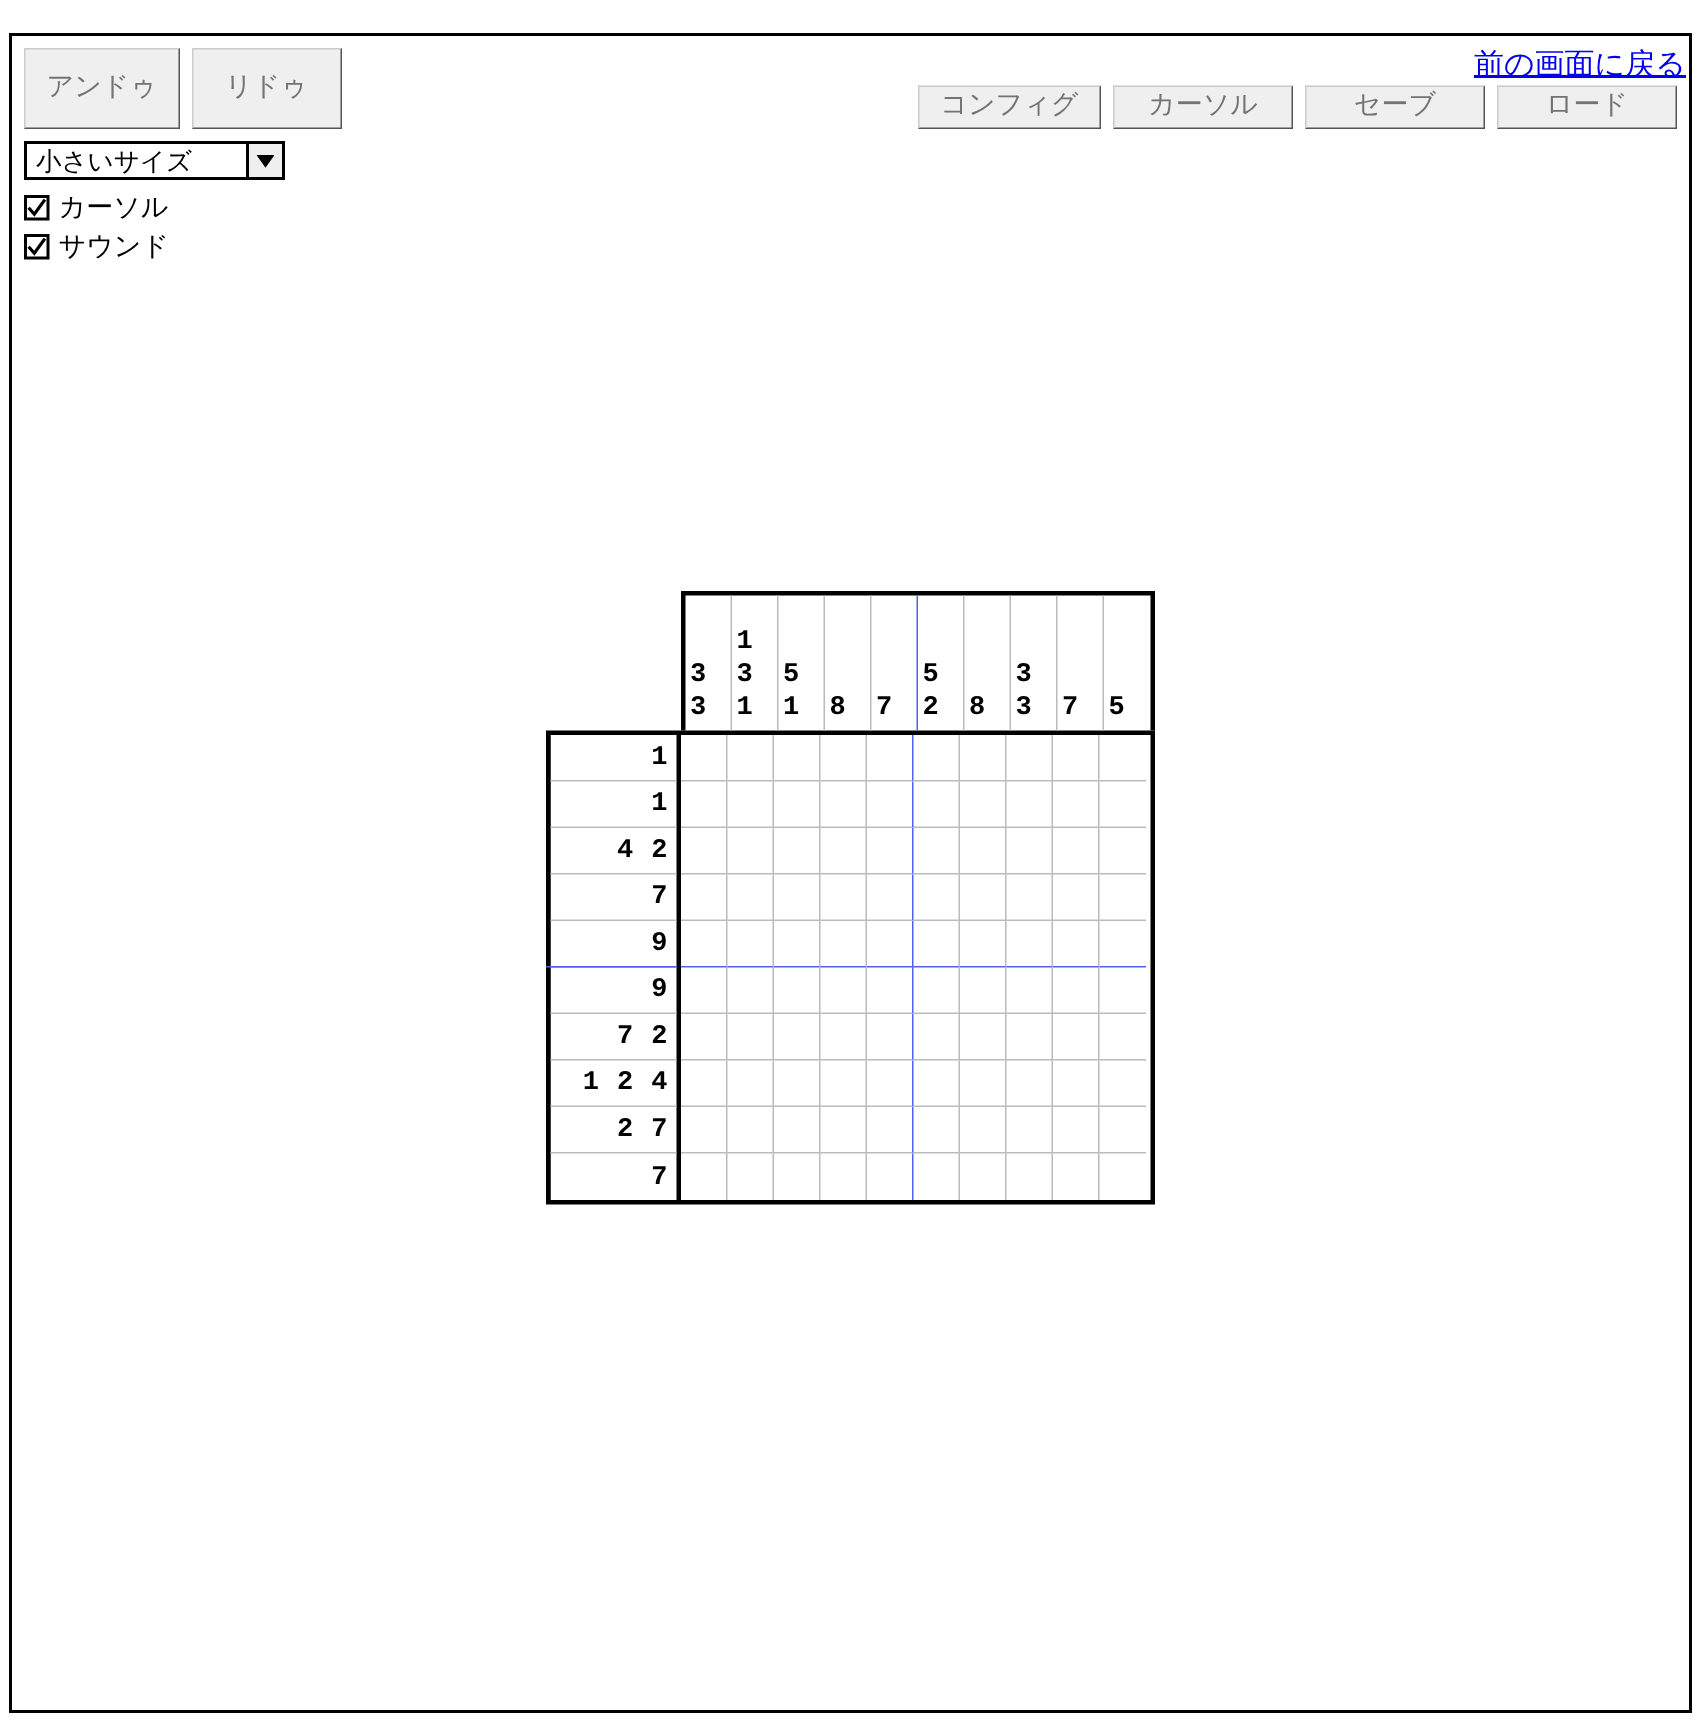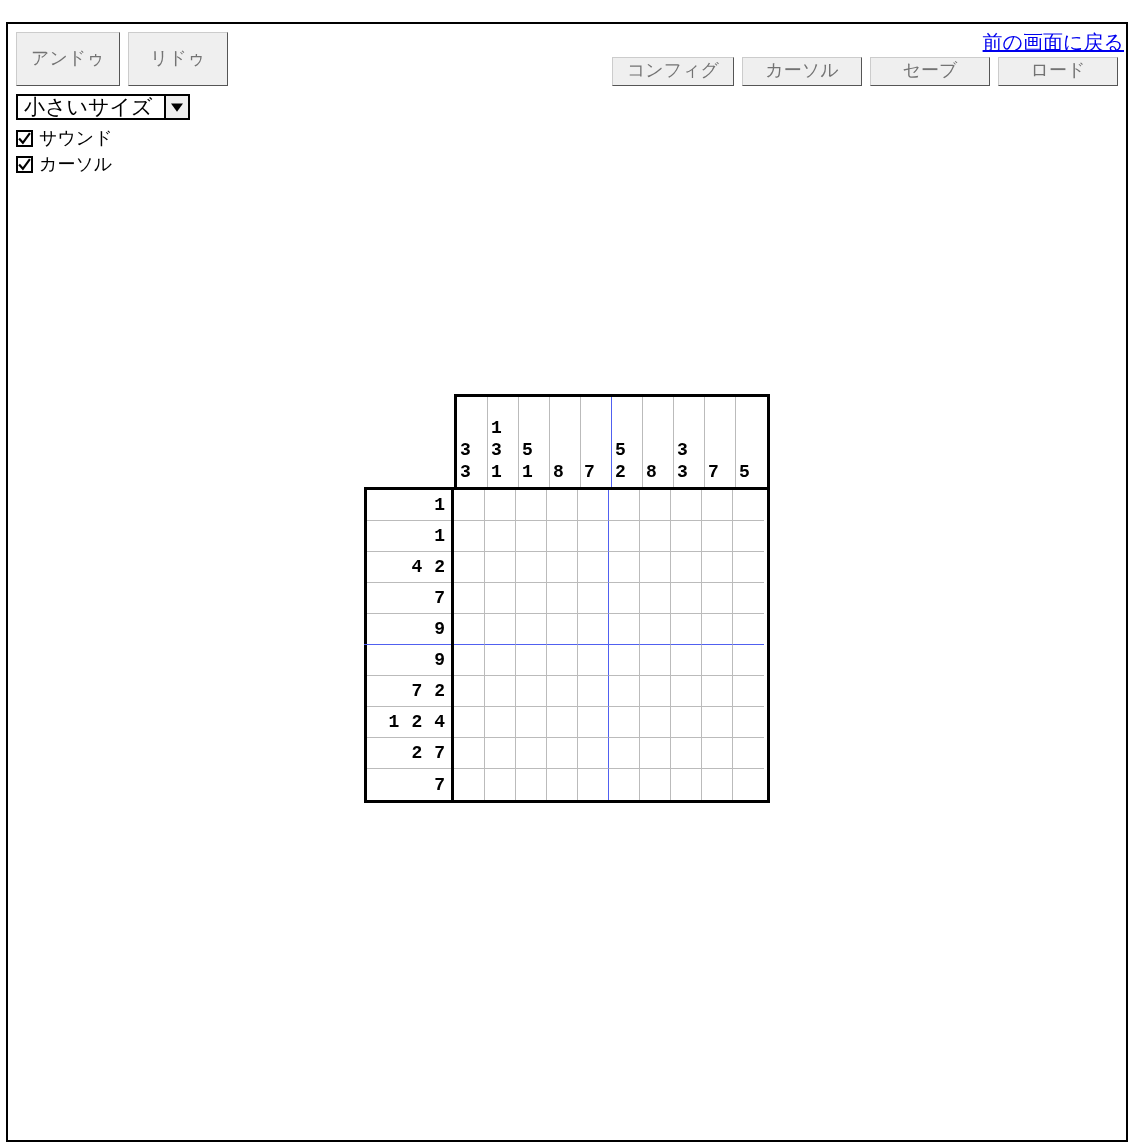--- a/index.html
+++ b/index.html
@@ -68,21 +68,21 @@
   .size-select {
     display: inline-flex;
     align-items: center;
     border: 2px solid #000;
     border-right: none;
     height: 26px;
     box-sizing: border-box;
   }
   .size-select .sel-text {
     padding: 0 10px 0 6px;
-    font-size: 21px;
+    font-size: 17px;
     min-width: 130px;
   }
   .size-select .sel-arrow {
     width: 26px;
     height: 26px;
     border: 2px solid #000;
     box-sizing: border-box;
     display: flex;
     align-items: center;
     justify-content: center;
@@ -242,29 +242,29 @@
       </div>
     </div>
 
     <div class="chk-rows">
       <div class="chk-row">
         <span class="chk">
           <svg viewBox="0 0 12 12">
               <polyline points="1,6 4.5,10 11,1" fill="none" stroke="#000" stroke-width="2"></polyline>
             </svg>
         </span>
-        <span>サウンド</span>
+        <span>カーソル</span>
       </div>
       <div class="chk-row">
         <span class="chk">
           <svg viewBox="0 0 12 12">
               <polyline points="1,6 4.5,10 11,1" fill="none" stroke="#000" stroke-width="2"></polyline>
             </svg>
         </span>
-        <span>カーソル</span>
+        <span>サウンド</span>
       </div>
     </div>
 
     <div class="board-wrap">
       <div class="board">
         <div class="top-clues" id="top-clues" style="height: 90px;">
             <div class="top-col">
               <div class="cn">&nbsp;</div>
               <div class="cn num">3</div>
               <div class="cn num">3</div>

